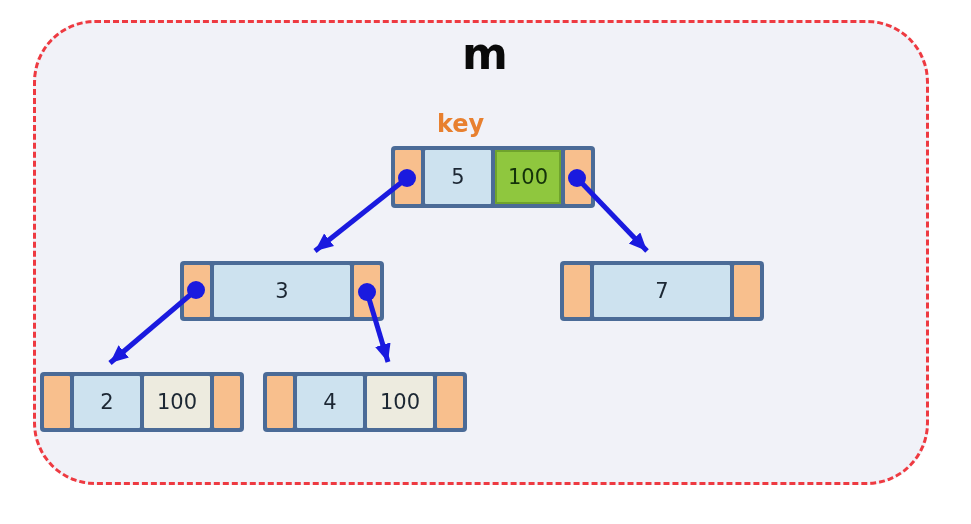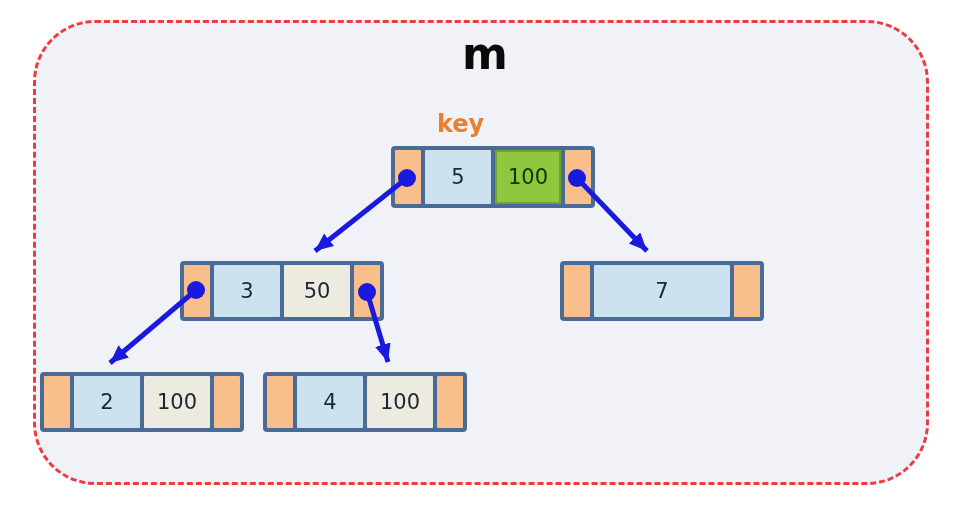--- a/index.html
+++ b/index.html
@@ -56,21 +56,20 @@
   <div class="node" id="node-root">
     <div class="cell ptr"></div>
     <div class="cell key">5</div>
     <div class="cell val green">100</div>
     <div class="cell ptr"></div>
   </div>
 
   <div class="node" id="node-left">
     <div class="cell ptr"></div>
     <div class="cell key">3</div>
-    <div class="cell val">50</div>
     <div class="cell ptr"></div>
   </div>
 
   <div class="node" id="node-right">
     <div class="cell ptr"></div>
     <div class="cell key">7</div>
     <div class="cell ptr"></div>
   </div>
 
   <div class="node" id="node-ll">

